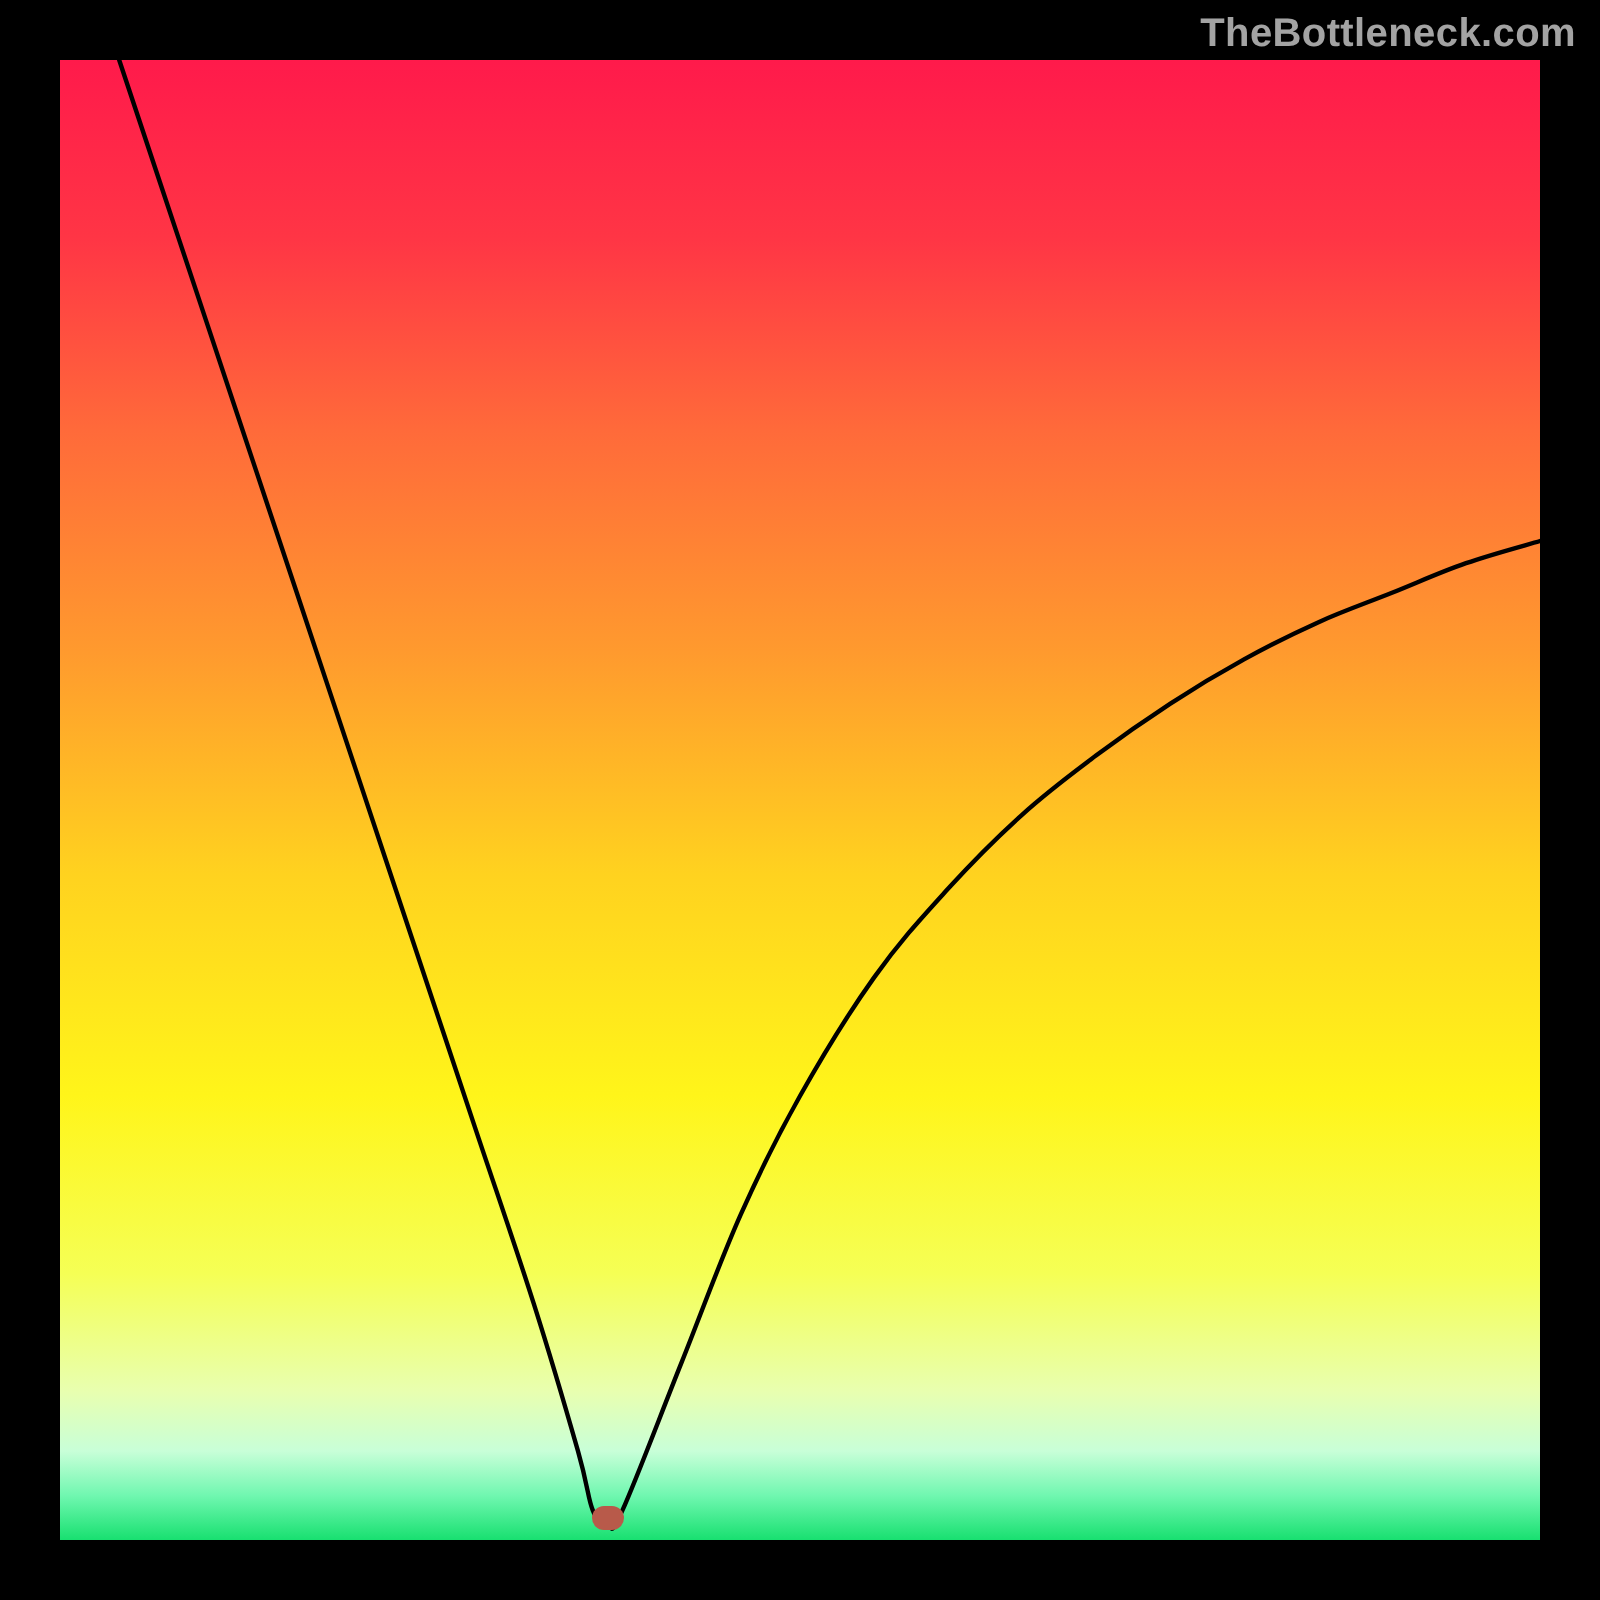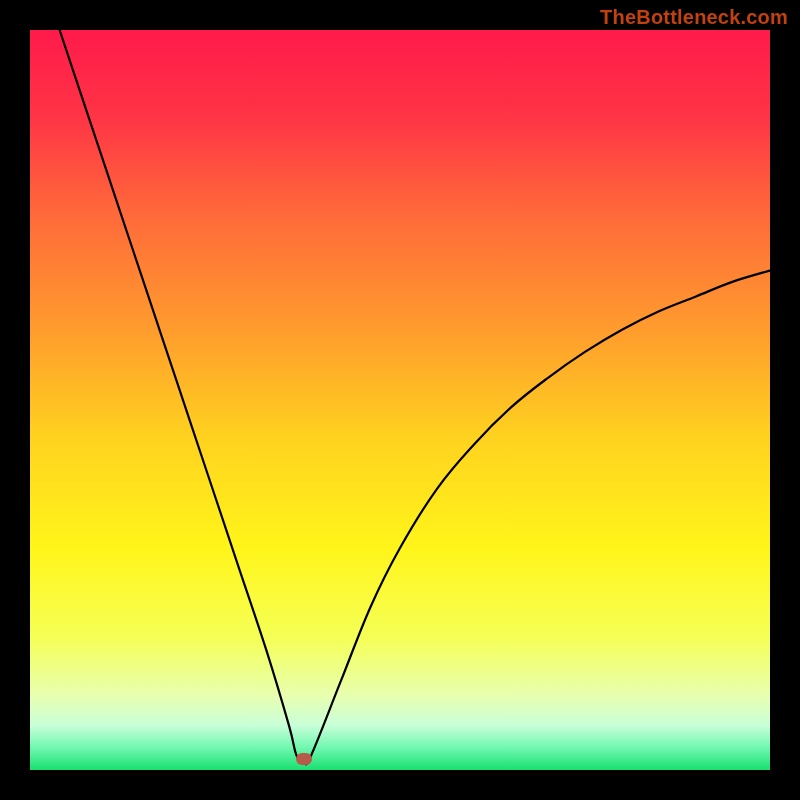--- a/index.html
+++ b/index.html
@@ -45,21 +45,21 @@
     border-radius: 6px;
     transform: translate(-50%, -50%);
   }
   .watermark {
     position: absolute;
     top: 6px;
     right: 12px;
     font-family: Arial, Helvetica, sans-serif;
     font-size: 20px;
     font-weight: 600;
-    color: #c2410c;
+    color: #a3a3a3;
     letter-spacing: 0.2px;
   }
 </style>
 </head>
 <body>
 
 <div class="frame">
   <div class="watermark">TheBottleneck.com</div>
   <div class="plot-area">
     <svg class="gradient-bg" viewBox="0 0 740 740" preserveAspectRatio="none">

